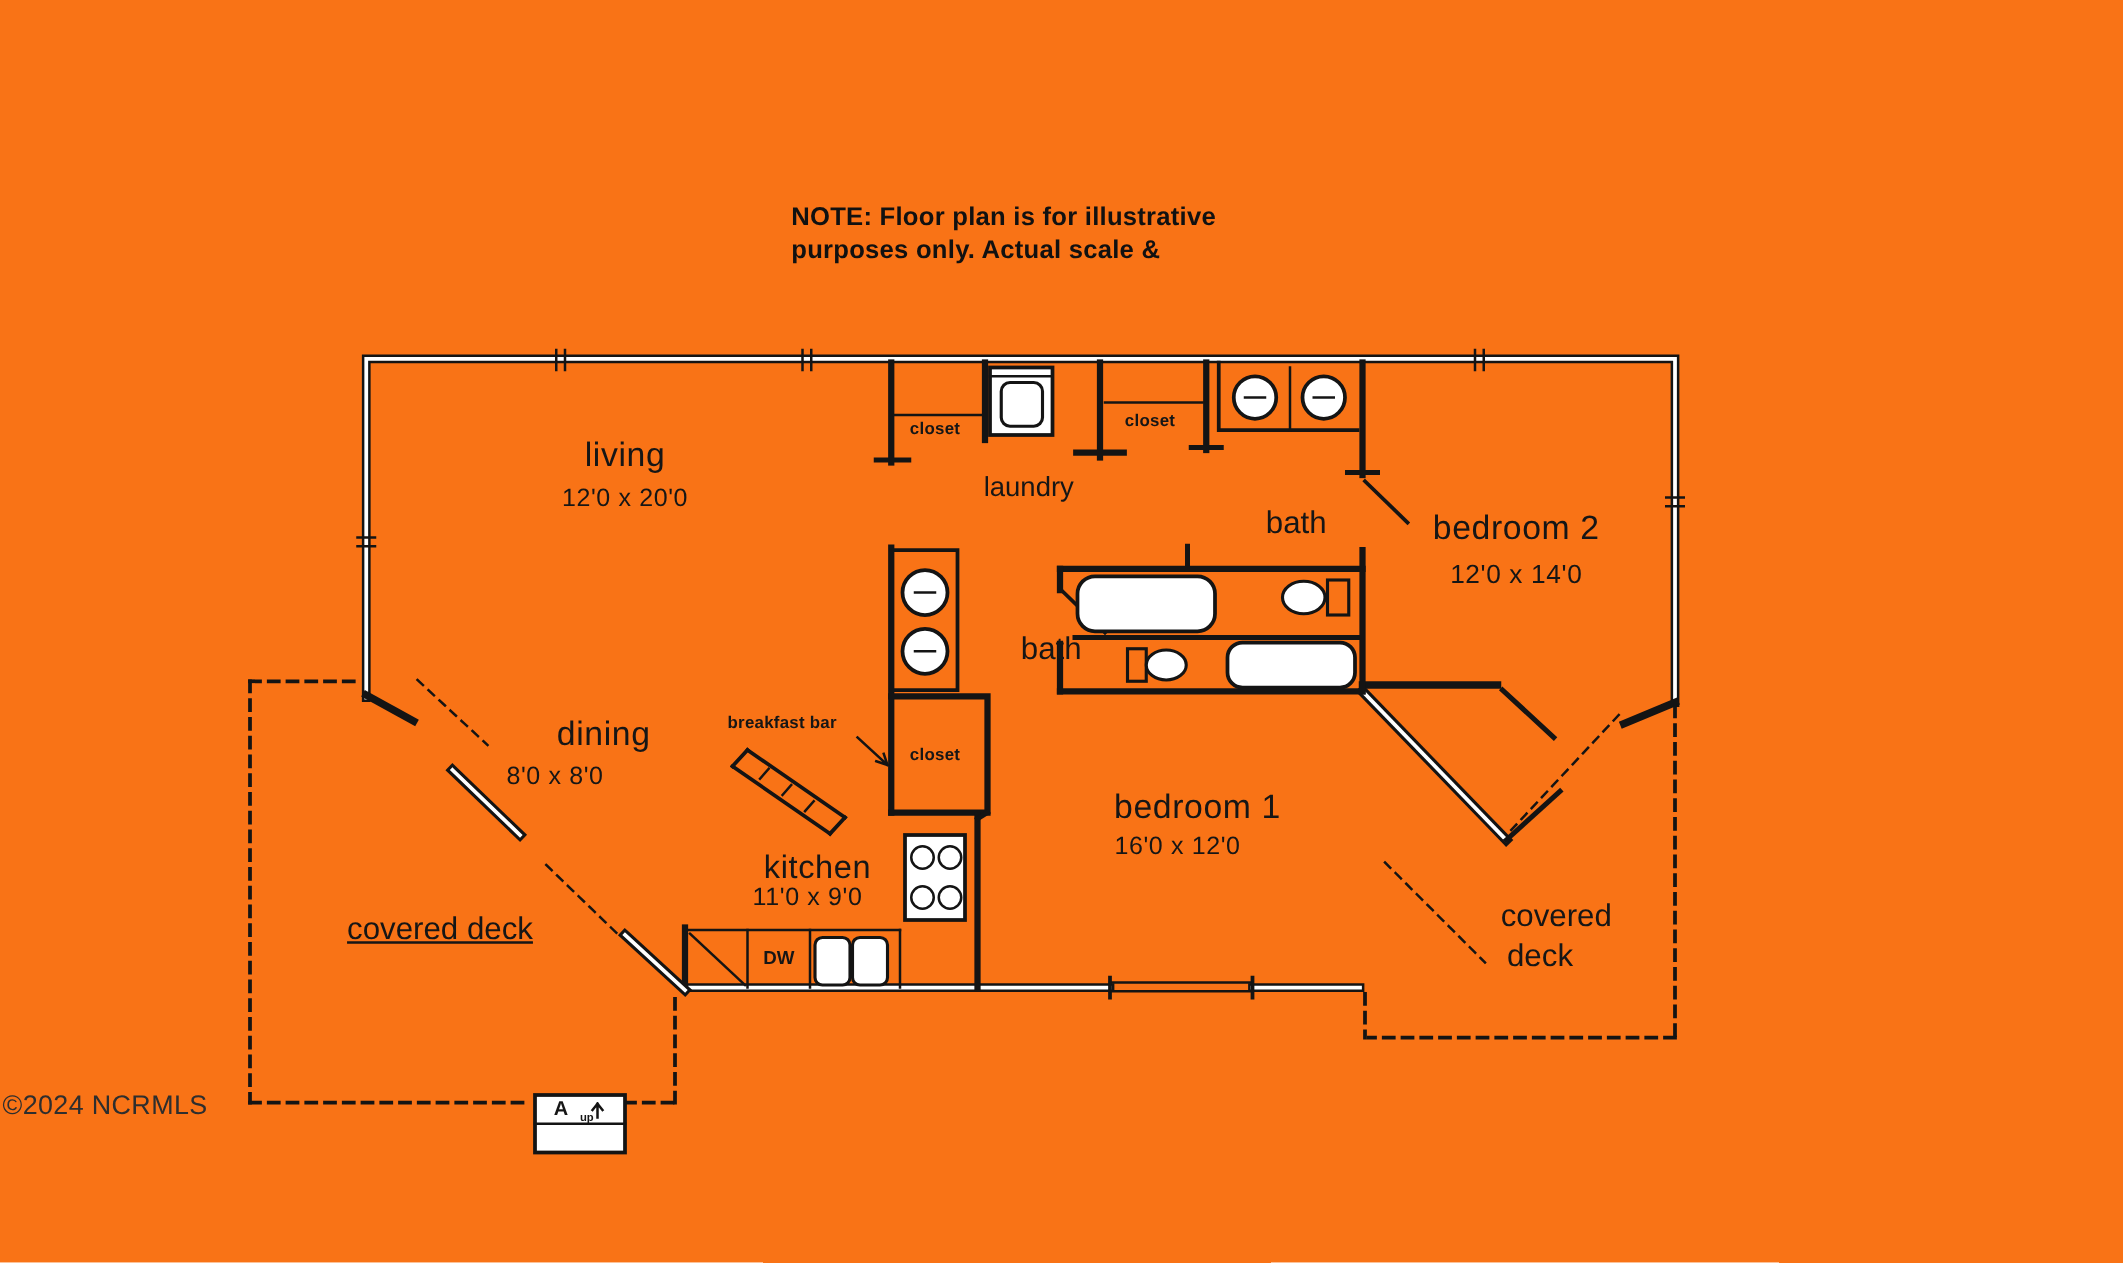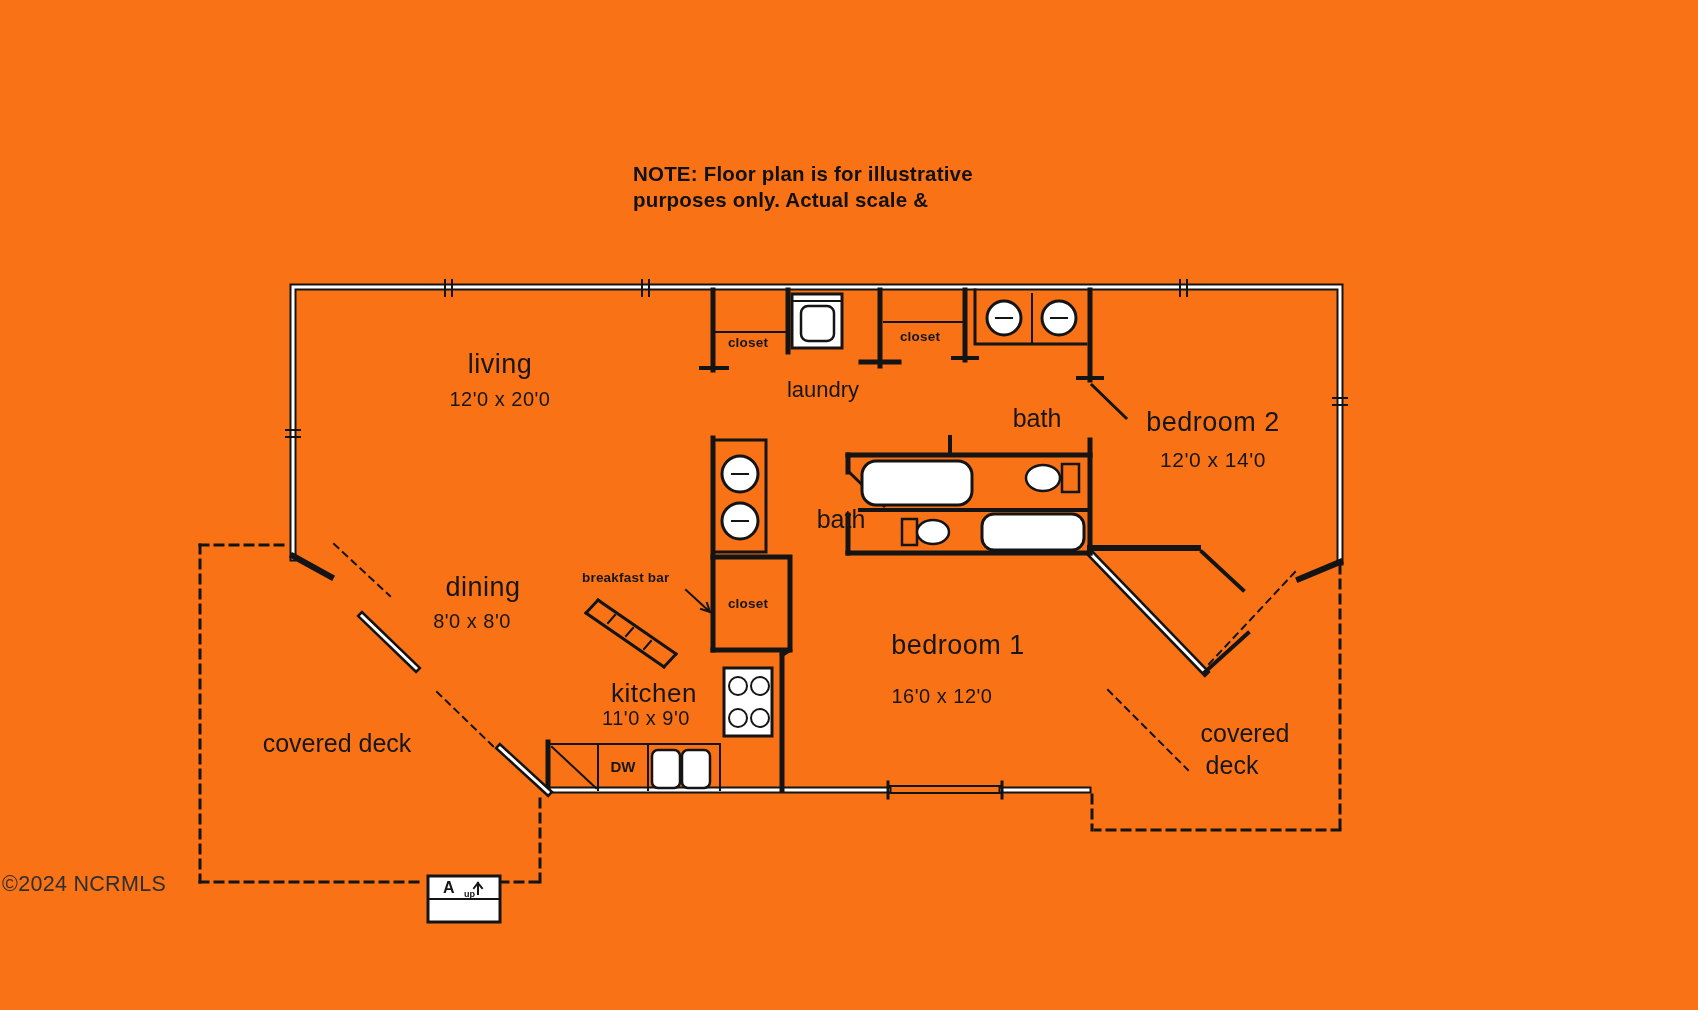--- a/index.html
+++ b/index.html
@@ -178,43 +178,43 @@
 
   <div class="note">
     <div>NOTE: Floor plan is for illustrative</div>
     <div>purposes only. Actual scale &amp;</div>
   </div>
 
   <div class="lbl c room" style="left:500px;top:349px;">living</div>
   <div class="lbl c dims" style="left:500px;top:388px;">12'0 x 20'0</div>
 
   <div class="lbl c room" style="left:483px;top:572px;">dining</div>
-  <div class="lbl c dims" style="left:472px;top:610px;">8'0 x 8'0</div>
+  <div class="lbl c dims" style="left:444px;top:610px;">8'0 x 8'0</div>
 
   <div class="lbl c room" style="left:654px;top:678px;font-size:26px;">kitchen</div>
   <div class="lbl c dims" style="left:646px;top:707px;">11'0 x 9'0</div>
 
   <div class="lbl c room" style="left:958px;top:630px;">bedroom 1</div>
-  <div class="lbl c dims" style="left:942px;top:666px;margin-top:19px;">16'0 x 12'0</div>
+  <div class="lbl c dims" style="left:942px;top:666px;">16'0 x 12'0</div>
 
   <div class="lbl c room" style="left:1213px;top:407px;">bedroom 2</div>
   <div class="lbl c dims" style="left:1213px;top:448px;font-size:21px;">12'0 x 14'0</div>
 
   <div class="lbl c mid" style="left:1037px;top:404px;">bath</div>
   <div class="lbl c mid" style="left:841px;top:505px;">bath</div>
 
   <div class="lbl c" style="left:823px;top:377px;font-size:22px;">laundry</div>
 
   <div class="lbl c small" style="left:748px;top:335px;">closet</div>
   <div class="lbl c small" style="left:920px;top:329px;">closet</div>
   <div class="lbl c small" style="left:748px;top:596px;">closet</div>
 
   <div class="lbl small" style="left:582px;top:570px;">breakfast bar</div>
 
-  <div class="lbl c mid" style="left:337px;top:729px;">covered deck</div>
+  <div class="lbl c mid" style="left:352px;top:729px;text-decoration:underline;">covered deck</div>
   <div class="lbl c mid" style="left:1245px;top:719px;">covered</div>
   <div class="lbl c mid" style="left:1232px;top:751px;">deck</div>
 
   <div class="lbl c dw" style="left:623px;top:758px;">DW</div>
 
   <div class="marker-a">A</div>
   <div class="marker-up">up</div>
 
   <div class="copyright">©2024 NCRMLS</div>
 

